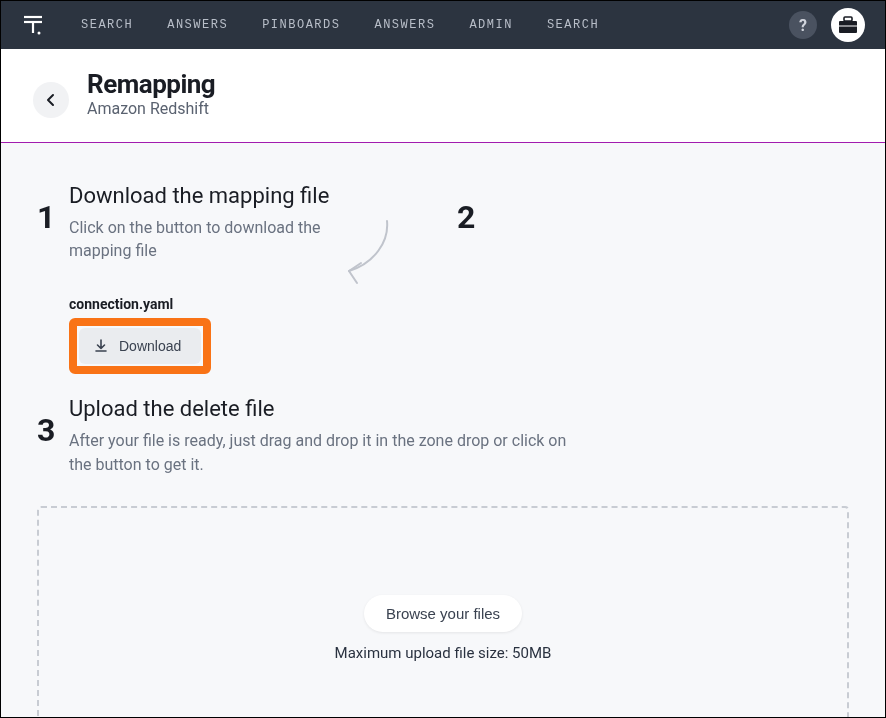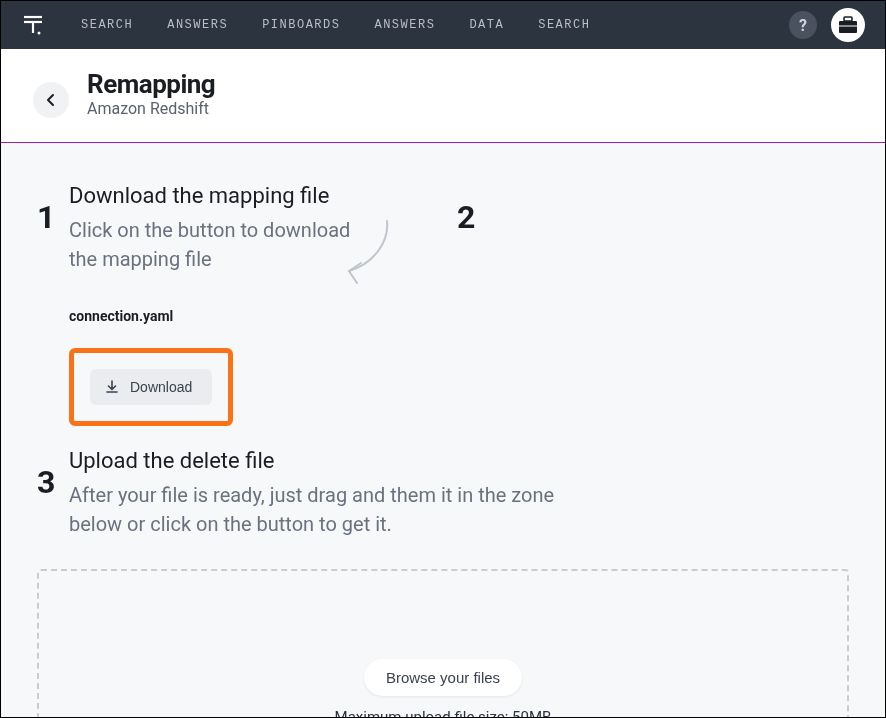--- a/index.html
+++ b/index.html
@@ -121,42 +121,42 @@
     .step-content {
       flex: 1;
     }
     .step-title {
       font-size: 22px;
       font-weight: 400;
       color: #1a1d24;
       margin-bottom: 8px;
     }
     .step-desc {
-      font-size: 20px;
+      font-size: 16px;
       color: #6a7280;
       line-height: 1.45;
       max-width: 310px;
     }
     .step1 { width: 360px; }
     .step2 { flex: 1; }
     .file-section {
       margin-top: 34px;
       margin-left: 0;
     }
     .filename {
       font-size: 14px;
       font-weight: 700;
       color: #1a1d24;
-      margin-bottom: 24px;
+      margin-bottom: 6px;
     }
     .download-highlight {
       display: inline-block;
-      border: 5px solid #f97316;
+      border: 8px solid #f97316;
       border-radius: 6px;
-      padding: 16px;
+      padding: 2px;
     }
     .download-btn {
       background: #eaecef;
       border: none;
       border-radius: 6px;
       padding: 10px 20px 10px 14px;
       font-size: 14px;
       color: #3a4250;
       display: flex;
       align-items: center;
@@ -213,21 +213,21 @@
       <line x1="3" y1="9" x2="21" y2="9"></line>
       <line x1="12" y1="9" x2="12" y2="20"></line>
       <circle cx="18" cy="20" r="1.5" fill="#fff" stroke="none"></circle>
     </svg>
   </div>
   <div class="nav-items">
     <span class="nav-item">SEARCH</span>
     <span class="nav-item">ANSWERS</span>
     <span class="nav-item">PINBOARDS</span>
     <span class="nav-item">ANSWERS</span>
-    <span class="nav-item">DATA</span>
+    <span class="nav-item">ADMIN</span>
     <span class="nav-item">SEARCH</span>
   </div>
   <div class="nav-right">
     <div class="help-icon">?</div>
     <div class="avatar">
       <svg class="avatar-inner" viewBox="0 0 20 18">
         <rect x="1" y="5" width="18" height="12" rx="1" fill="#1a1d24"></rect>
         <rect x="6" y="1" width="8" height="4" rx="1" fill="none" stroke="#1a1d24" stroke-width="1.6"></rect>
         <line x1="1" y1="10" x2="19" y2="10" stroke="#fff" stroke-width="1"></line>
       </svg>
@@ -280,21 +280,21 @@
       <div class="step-content">
       </div>
     </div>
 
   </div>
 
   <div class="step3-row">
     <div class="step-number">3</div>
     <div class="step-content">
       <div class="step-title">Upload the delete file</div>
-      <div class="step-desc">After your file is ready, just drag and them it in the zone below or click on the button to get it.</div>
+      <div class="step-desc">After your file is ready, just drag and drop it in the zone drop or click on the button to get it.</div>
     </div>
   </div>
 
   <div class="dropzone">
     <button class="browse-btn">Browse your files</button>
     <div class="max-size">Maximum upload file size: 50MB</div>
   </div>
 
 </div>
 

